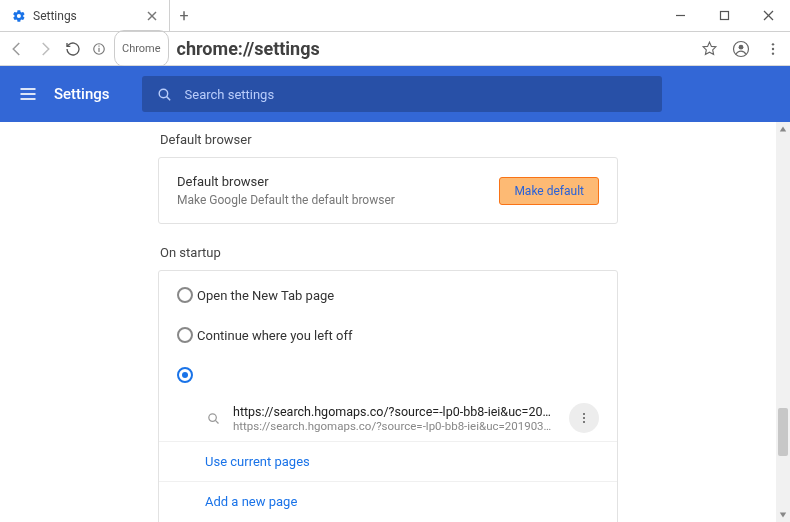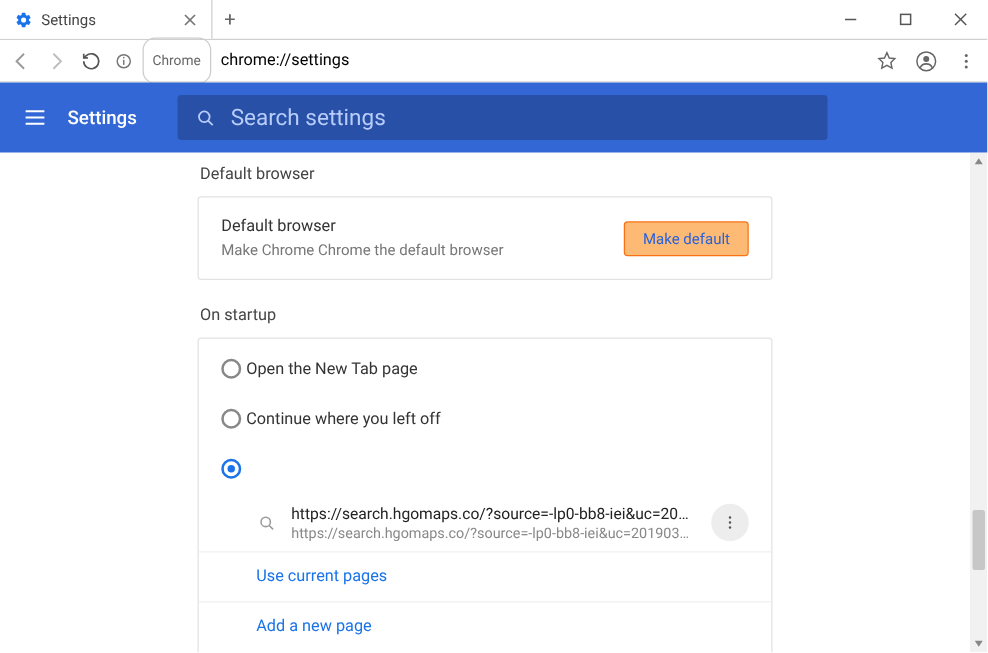--- a/index.html
+++ b/index.html
@@ -20,30 +20,30 @@
   .win-btn { width:44px; display:flex; align-items:center; justify-content:center; color:#555; }
   .win-btn svg { width:11px; height:11px; }
 
   
   .urlbar { height:34px; border-bottom:1px solid #d9d9d9; display:flex; align-items:center; padding:0 8px; gap:10px; position:relative; z-index:2;}
   .nav-icon { width:18px; height:18px; color:#8a8a8a; display:flex; align-items:center; justify-content:center;}
   .nav-icon.dark { color:#555;}
   .omnibox { flex:1; display:flex; align-items:center; gap:8px; font-size:13px; color:#333; }
   .omni-inner { display:flex; align-items:center; gap:8px;}
   .omni-chip { border:1px solid #ccc; border-radius:10px; padding:11px 7px; font-size:11px; color:#666; display:flex; align-items:center; gap:4px;}
-  .omni-url { color:#000000; font-size:13px;}
+  .omni-url { color:#404040; font-size:18px;font-weight:bold;}
   .url-actions { display:flex; align-items:center; gap:14px; margin-left:8px;}
   .url-actions .ico { width:18px; height:18px; color:#666; display:flex; align-items:center; justify-content:center;}
 
   
   .app-header { position:relative; z-index:2; height:56px; background:#3367d6; display:flex; align-items:center; padding:0 18px; gap:16px; color:#fff;}
   .hamburger { width:20px; height:20px; display:flex; align-items:center; justify-content:center;}
   .header-title { font-size:15px; font-weight:500;}
   .search-wrap { margin-left:16px; flex:0 0 520px; height:36px; background:#2850a7; border-radius:3px; display:flex; align-items:center; padding:0 14px; gap:12px;}
-  .search-wrap input { background:transparent; border:none; outline:none; color:#e5e5e5; font-size:18px; flex:1;}
+  .search-wrap input { background:transparent; border:none; outline:none; color:#e5e5e5; font-size:13px; flex:1;}
   .search-wrap input::placeholder { color:#b9cdfb; }
 
   
   .stage { position:absolute; top:122px; left:0; right:0; bottom:0; background:#fff; overflow:hidden; z-index:1;}
   .scroll { position:absolute; top:0; left:0; right:14px; bottom:0; }
   .scrollbar-track { position:absolute; top:0; right:0; width:14px; bottom:0; background:#f1f1f1;}
   .scrollbar-thumb { position:absolute; right:2px; width:10px; top:286px; height:48px; background:#c7c7c7; border-radius:2px;}
   .scroll-arrow { position:absolute; right:0; width:14px; height:14px; display:flex; align-items:center; justify-content:center; color:#888; }
   .scroll-arrow.up { top:0;} .scroll-arrow.down { bottom:0;}
 
@@ -194,21 +194,21 @@
 </div>
 
 <div class="stage">
   <div class="scroll">
     <div class="col">
 
       <div class="section-label">Default browser</div>
       <div class="card browser-card">
         <div class="bc-text">
           <div class="t1">Default browser</div>
-          <div class="t2">Make Chrome Chrome the default browser</div>
+          <div class="t2">Make Google Default the default browser</div>
         </div>
         <button class="make-default">Make default</button>
       </div>
 
       <div class="section-label" style="margin-top:21px">On startup</div>
       <div class="card startup-card">
         <div class="radio-row">
           <span class="radio"></span>
           <span>Open the New Tab page</span>
         </div>

